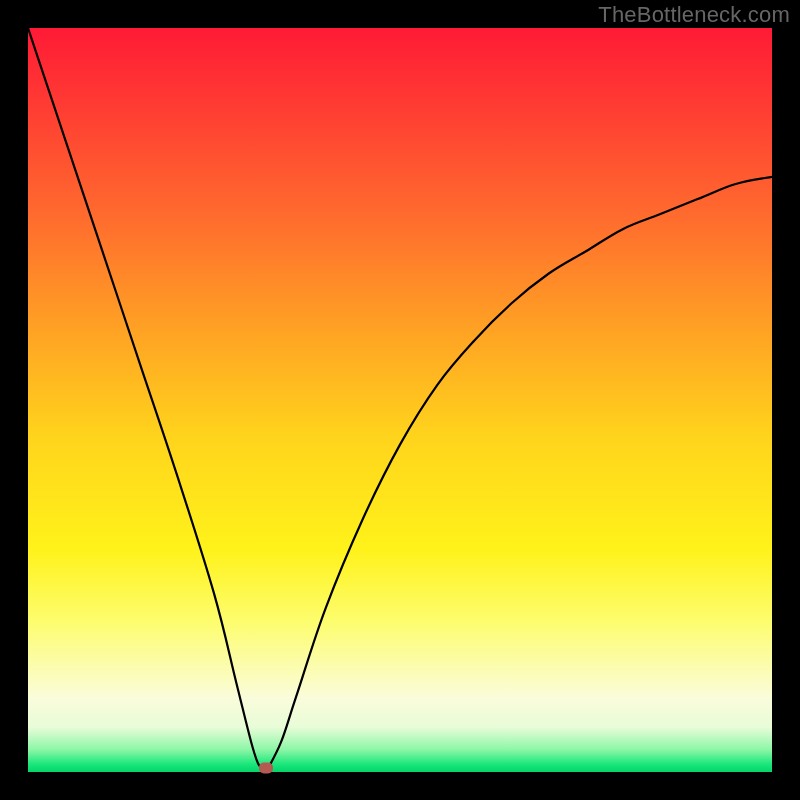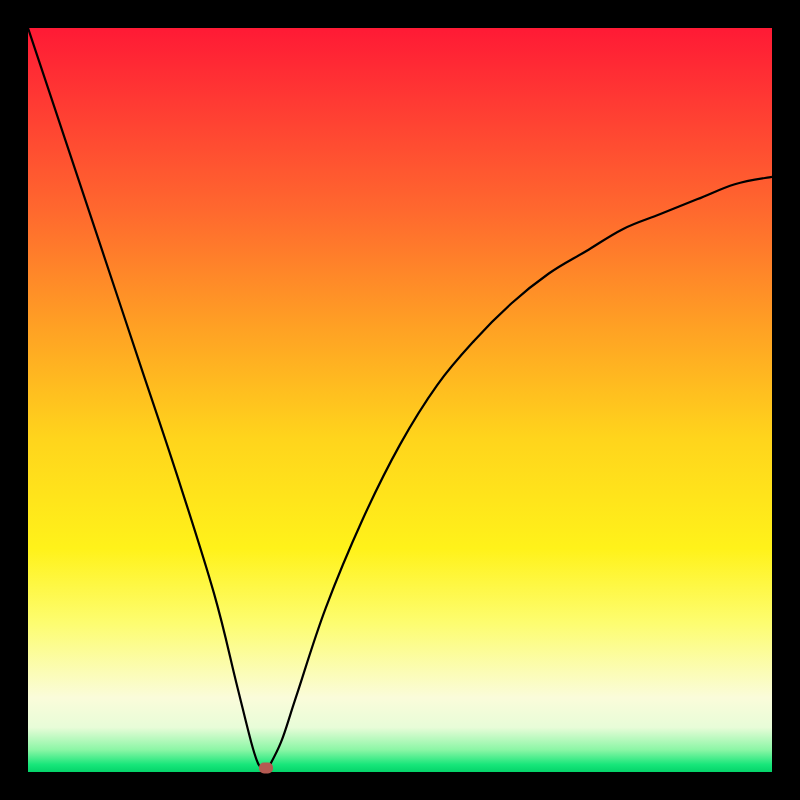--- a/index.html
+++ b/index.html
@@ -71,20 +71,21 @@
     border-radius: 5px;
     background: #b55a52;
     transform: translate(-50%, -50%);
   }
 </style>
 </head>
 <body>
 
 <div class="frame">
 
+  <div class="watermark">TheBottleneck.com</div>
 
   <div class="plot">
     <div class="gradient"></div>
 
     <svg class="curve" viewBox="0 0 744 744" preserveAspectRatio="none">
       <path d="M 0 0 C 6.7 20.1, 23.8 71.4, 37.2 111.6 C 50.6 151.8, 61.0 183.0, 74.4 223.2 C 87.8 263.4, 98.2 294.6, 111.6 334.8 C 125.0 375.0, 135.4 404.9, 148.8 446.4 C 162.2 487.9, 175.3 527.9, 186.0 565.4 C 196.7 602.9, 201.6 627.9, 208.3 654.7 C 215.0 681.5, 219.2 699.5, 223.2 714.2 C 227.2 729.0, 228.0 731.2, 230.6 736.6 C 233.3 741.9, 236.7 742.7, 238.1 744.0 C 239.4 745.3, 235.4 749.4, 238.1 744.0 C 240.8 738.6, 247.6 727.6, 253.0 714.2 C 258.3 700.8, 259.8 693.7, 267.8 669.6 C 275.9 645.5, 285.5 612.5, 297.6 580.3 C 309.7 548.2, 321.4 520.5, 334.8 491.0 C 348.2 461.6, 358.6 440.7, 372.0 416.6 C 385.4 392.5, 395.8 375.9, 409.2 357.1 C 422.6 338.4, 433.0 327.2, 446.4 312.5 C 459.8 297.7, 470.2 287.3, 483.6 275.3 C 497.0 263.2, 507.4 254.9, 520.8 245.5 C 534.2 236.1, 544.6 231.2, 558.0 223.2 C 571.4 215.2, 581.8 207.6, 595.2 200.9 C 608.6 194.2, 619.0 191.4, 632.4 186.0 C 645.8 180.6, 656.2 176.5, 669.6 171.1 C 683.0 165.8, 693.4 160.3, 706.8 156.2 C 720.2 152.2, 737.3 150.1, 744.0 148.8" fill="none" stroke="#000" stroke-width="2.2"></path>
     </svg>
 
     <div class="dot" style="left: 238.08px; top: 740px; background: rgb(181, 90, 82);"></div>
   </div>

